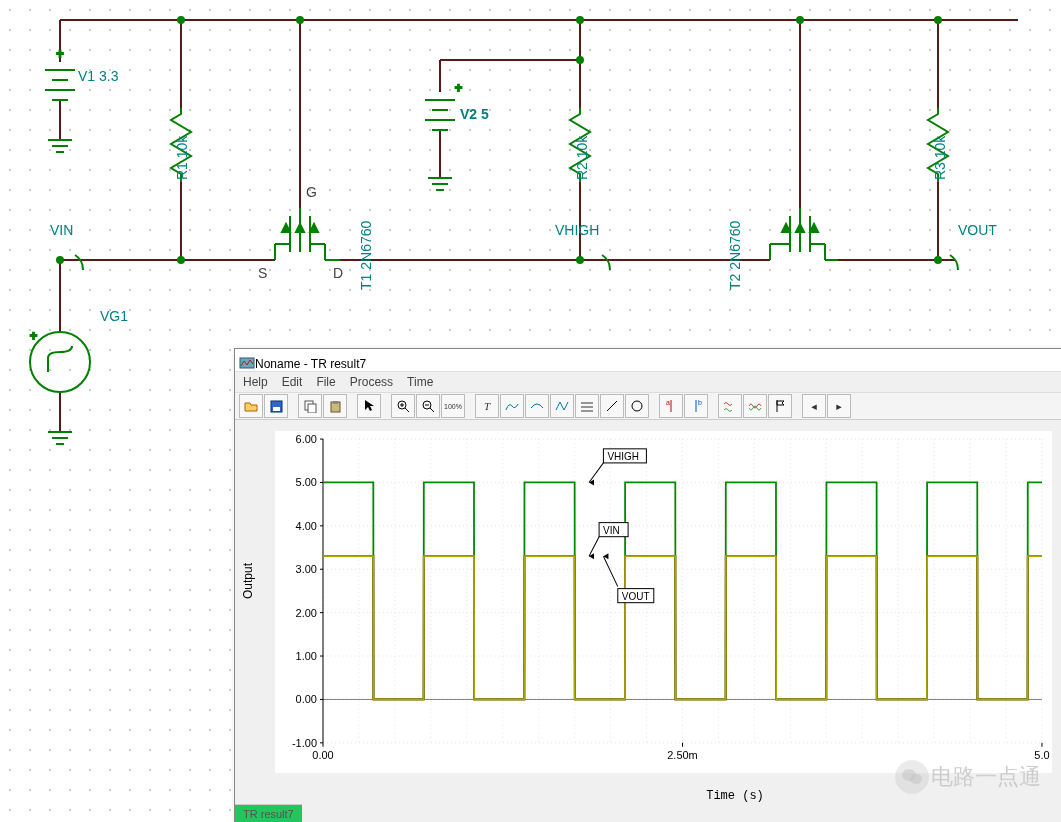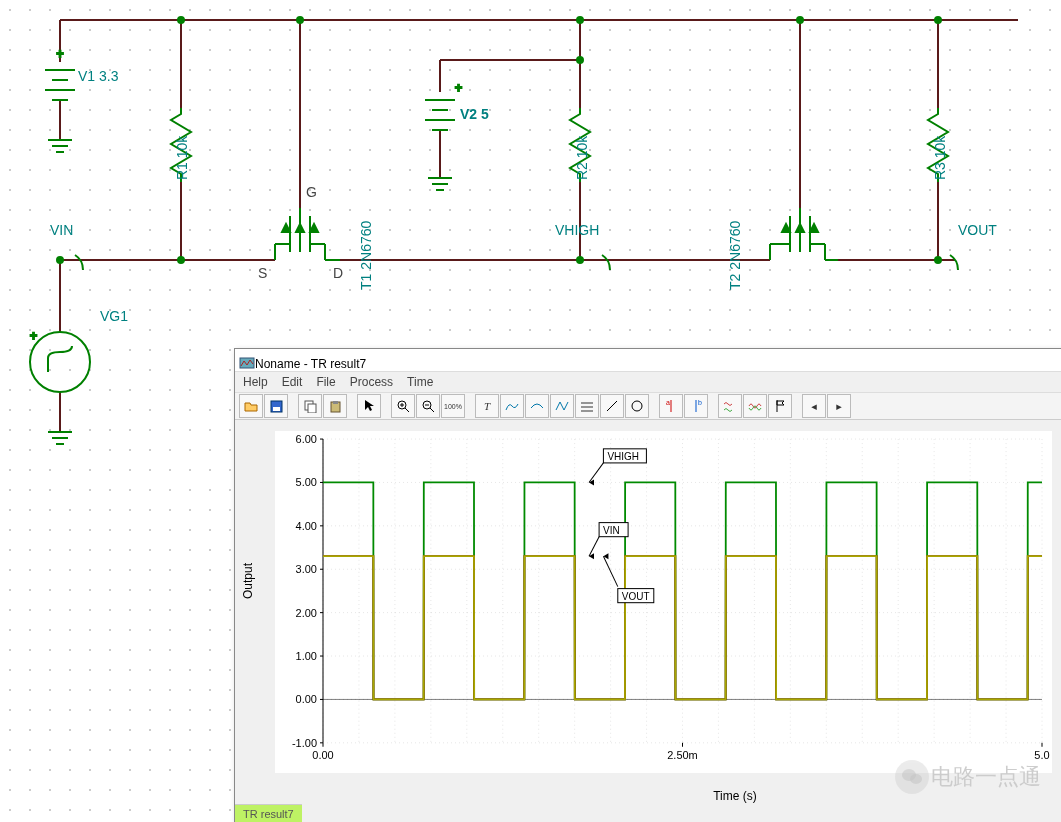--- a/index.html
+++ b/index.html
@@ -108,26 +108,27 @@
     font-size: 12px;
     color: #000;
   }
   .xlabel-outer {
     position: absolute;
     bottom: 16px;
     left: 0; right: 0;
     text-align: center;
     font-size: 12px;
     color: #000;
+    font-family: Liberation Mono, monospace;
   }
   .status-tab {
     position: absolute;
     left: 0; bottom: 0;
     height: 18px;
-    background: #bef264;
+    background: #22c55e;
     border-top: 1px solid #ccc;
     padding: 0 8px;
     font-size: 11px;
     color: #555;
     display: flex;
     align-items: center;
     margin-top: 16px;
   }
   .watermark {
     position: absolute;

